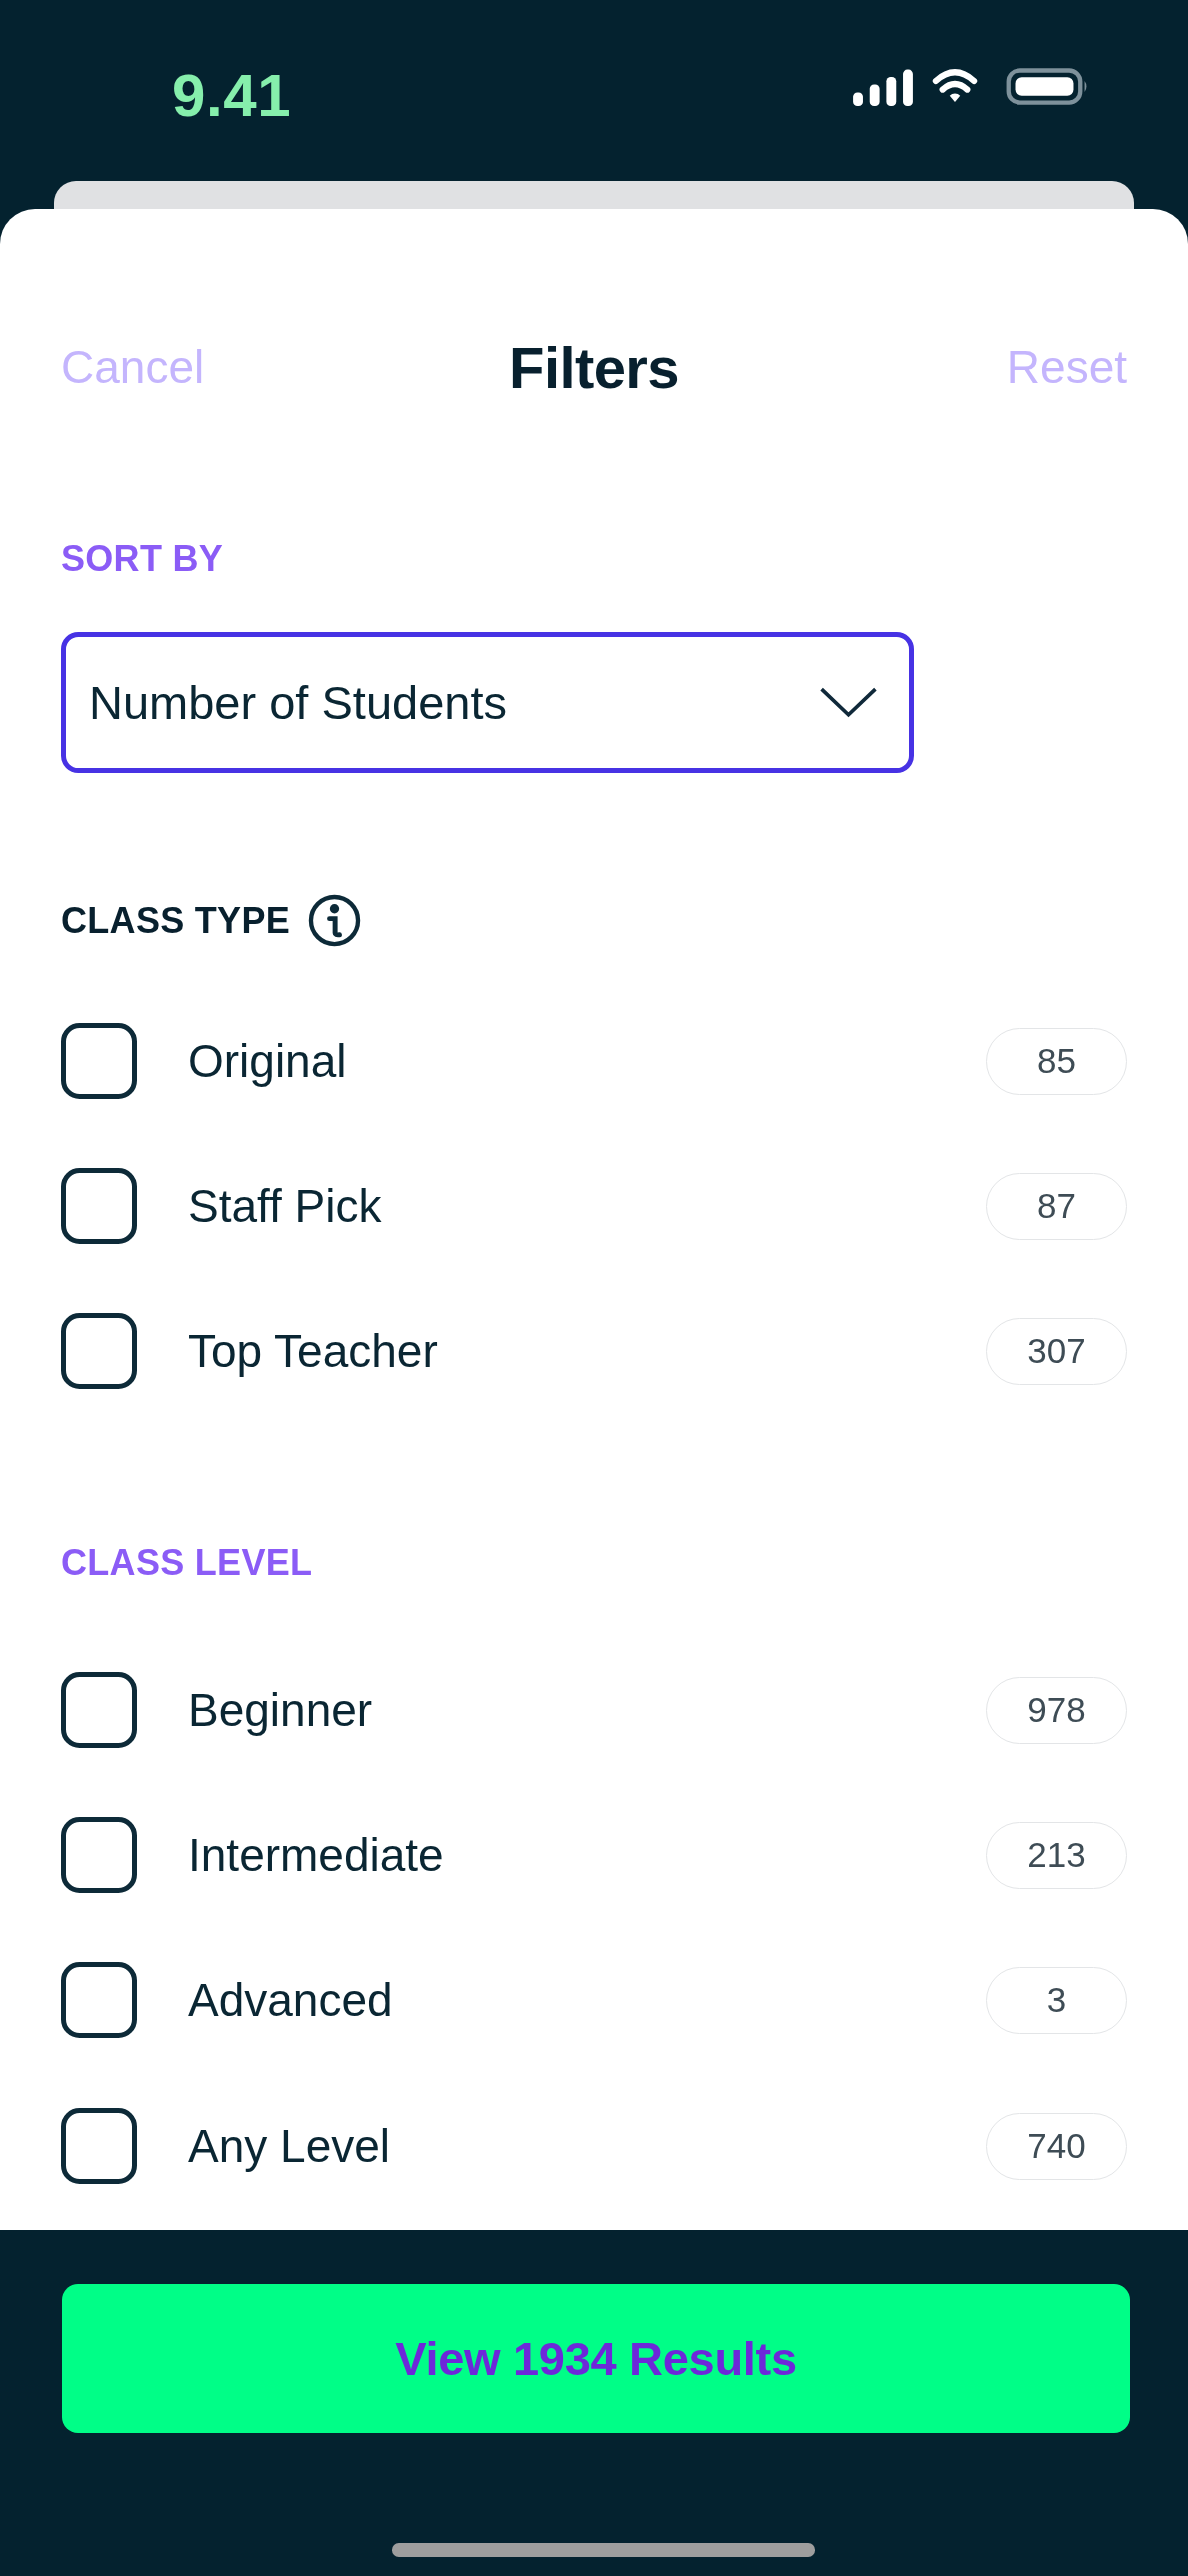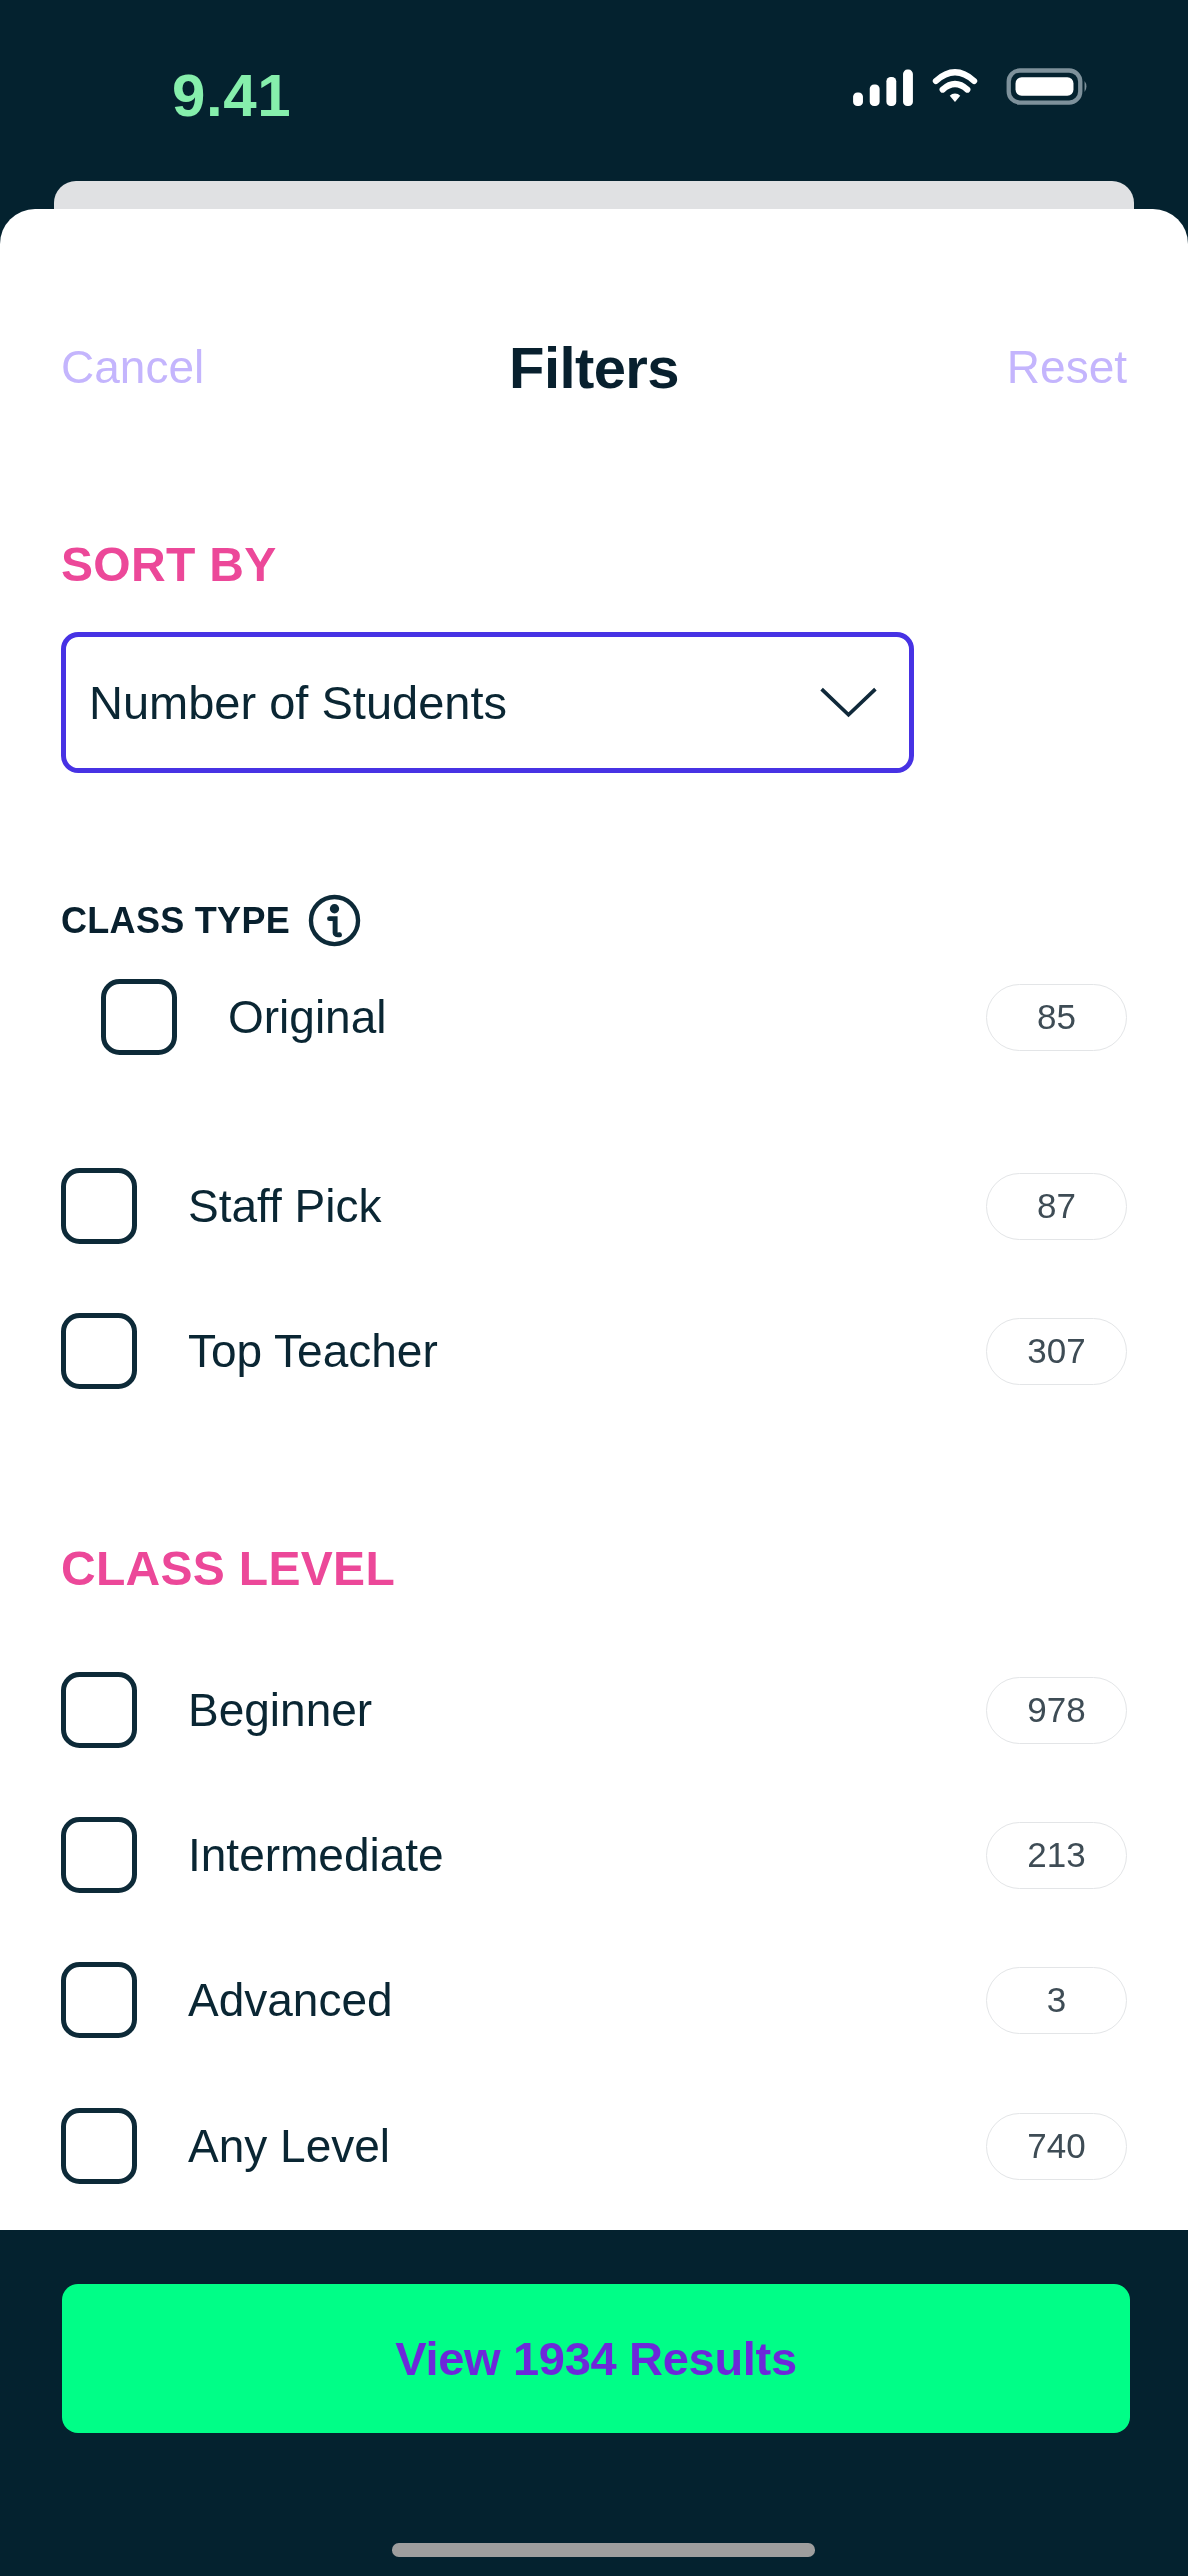--- a/index.html
+++ b/index.html
@@ -21,21 +21,21 @@
   
   .modal-header{position:absolute;left:61px;right:61px;top:333px;height:68px;
                 display:flex;align-items:center;justify-content:space-between;}
   .link{background:none;border:none;padding:0;font-family:inherit;
         font-size:46px;color:#c4b5fd;cursor:pointer;}
   .modal-title{position:absolute;left:0;right:0;text-align:center;
                font-size:58px;font-weight:800;color:#08202E;letter-spacing:-0.6px;pointer-events:none;}
   .modal-header .link{position:relative;z-index:2;}
 
   
-  .section-label{position:absolute;left:61px;font-size:48px;font-weight:800;color:#ec4899;
+  .section-label{position:absolute;left:61px;font-size:36px;font-weight:800;color:#8b5cf6;
                  letter-spacing:0.3px;line-height:1;text-align:center;}
   .label-sortby{top:541px;}
   .classtype-row{position:absolute;left:61px;top:892px;height:57px;display:flex;align-items:center;gap:16px;}
   .classtype-row .inline-label{font-size:36px;font-weight:800;color:#08202E;letter-spacing:0.3px;line-height:1;}
   .label-classlevel{top:1545px;}
 
   
   .dropdown{position:absolute;left:61px;top:632px;width:853px;height:141px;box-sizing:border-box;
             background:#fff;border:5px solid #4732E4;border-radius:17.3px;
             display:flex;align-items:center;padding:0 31px 0 23px;cursor:pointer;gap:32px;}
@@ -104,21 +104,21 @@
 
   <div class="classtype-row">
     <span class="inline-label">CLASS TYPE</span>
     <svg width="57" height="57" viewBox="0 0 92 92" style="cursor:pointer;">
       <circle cx="46" cy="46" r="38" fill="none" stroke="#0D2A38" stroke-width="7"></circle>
       <circle cx="46" cy="27" r="7.5" fill="#0D2A38"></circle>
       <path d="M38 43 L47 43 L47 66 Q47 70 54 69" fill="none" stroke="#0D2A38" stroke-width="8" stroke-linecap="round"></path>
     </svg>
   </div>
 
-  <div class="opt-row" style="top:978px;margin-left:40px;">
+  <div class="opt-row" style="top:1022px;">
     <span class="checkbox"></span>
     <span class="opt-label">Original</span>
     <span class="badge">85</span>
   </div>
   <div class="opt-row" style="top:1167px;">
     <span class="checkbox"></span>
     <span class="opt-label">Staff Pick</span>
     <span class="badge">87</span>
   </div>
   <div class="opt-row" style="top:1312px;">

